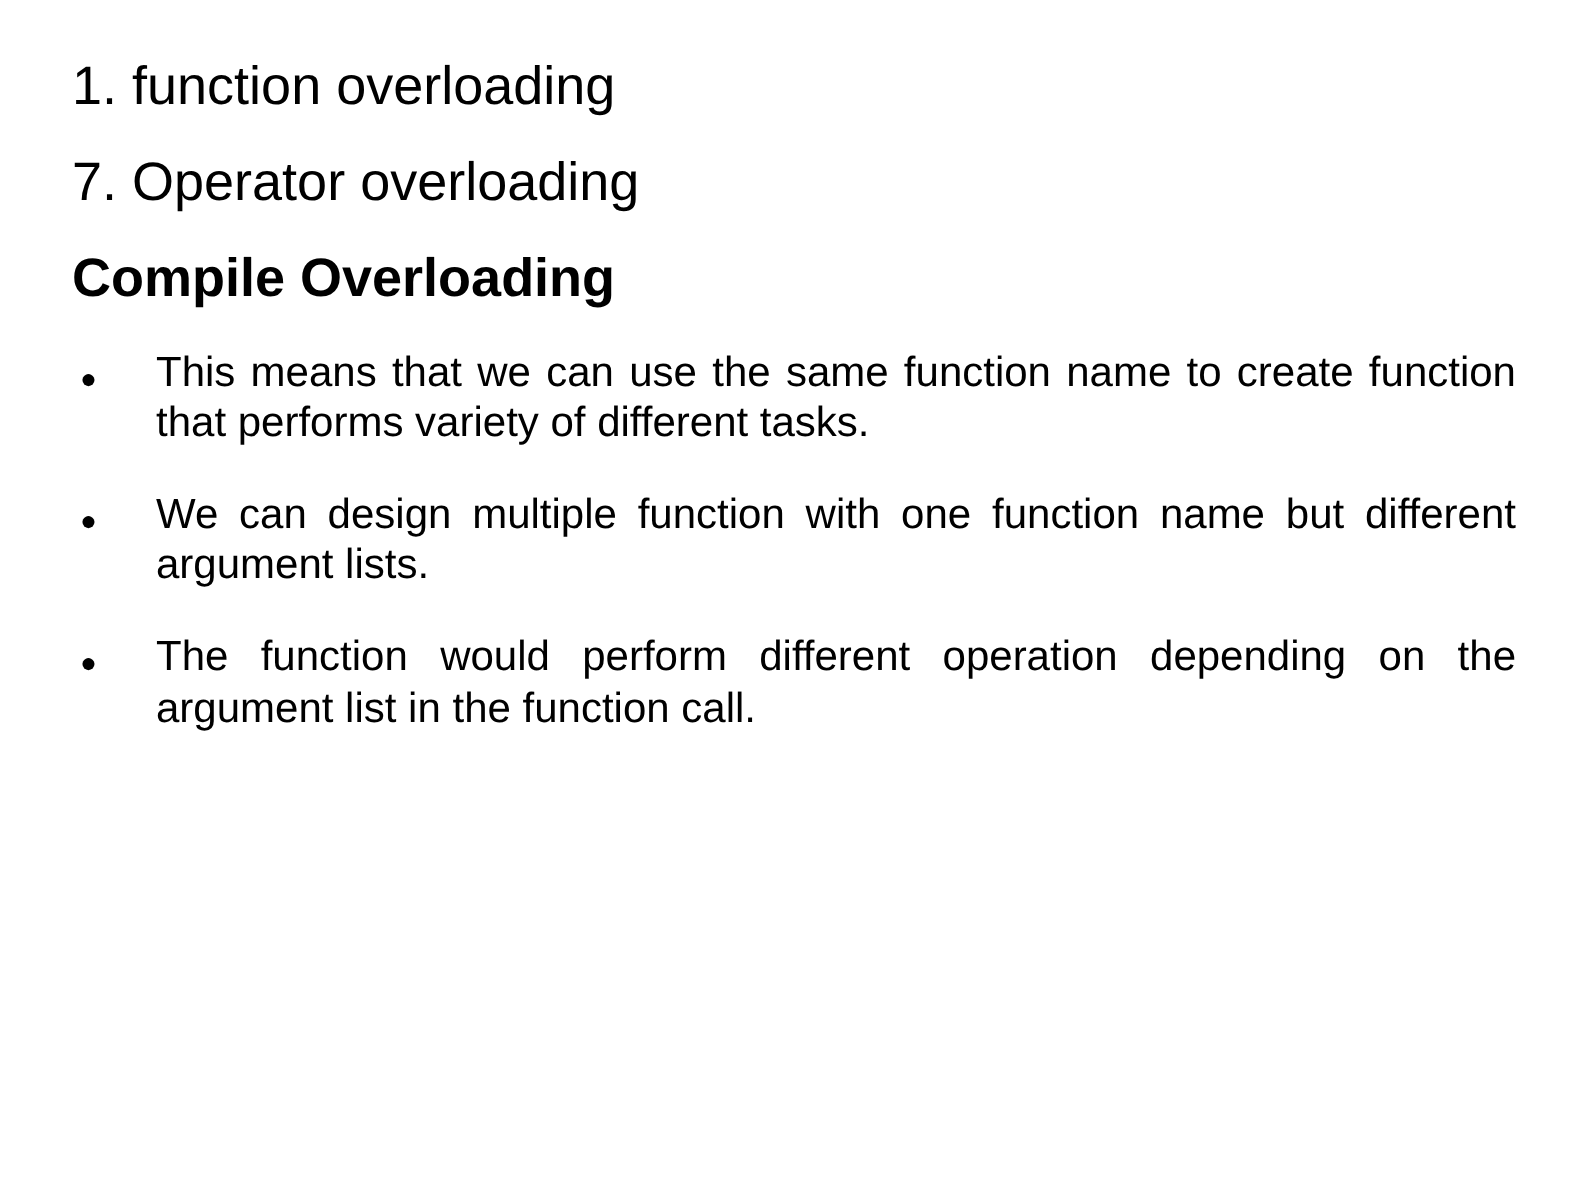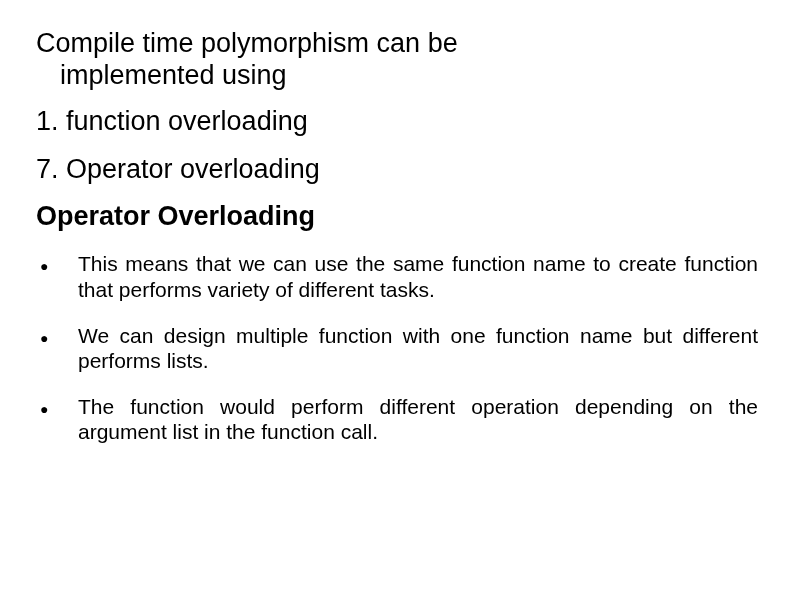--- a/index.html
+++ b/index.html
@@ -61,38 +61,34 @@
     line-height: 1.22;
     text-align: justify;
     text-justify: inter-word;
   }
 </style>
 </head>
 <body>
 
 <div class="slide">
 
-  <div class="title-block">
-    <span class="title-line1">Compile time polymorphism can be</span>
-    <span class="title-line2">implemented using</span>
-  </div>
 
   <div class="numbered">1. function overloading</div>
   <div class="numbered">7. Operator overloading</div>
 
-  <div class="heading">Operator Overloading</div>
+  <div class="heading">Compile Overloading</div>
 
   <ul class="bullet-list">
     <li class="bullet-item">
       <span class="bullet-marker">●</span>
       <span class="bullet-text">This means that we can use the same function name to create function that performs variety of different tasks.</span>
     </li>
     <li class="bullet-item">
       <span class="bullet-marker">●</span>
-      <span class="bullet-text">We can design multiple function with one function name but different performs lists.</span>
+      <span class="bullet-text">We can design multiple function with one function name but different argument lists.</span>
     </li>
     <li class="bullet-item">
       <span class="bullet-marker">●</span>
       <span class="bullet-text">The function would perform different operation depending on the argument list in the function call.</span>
     </li>
   </ul>
 
 </div>
 
 </body></html>

